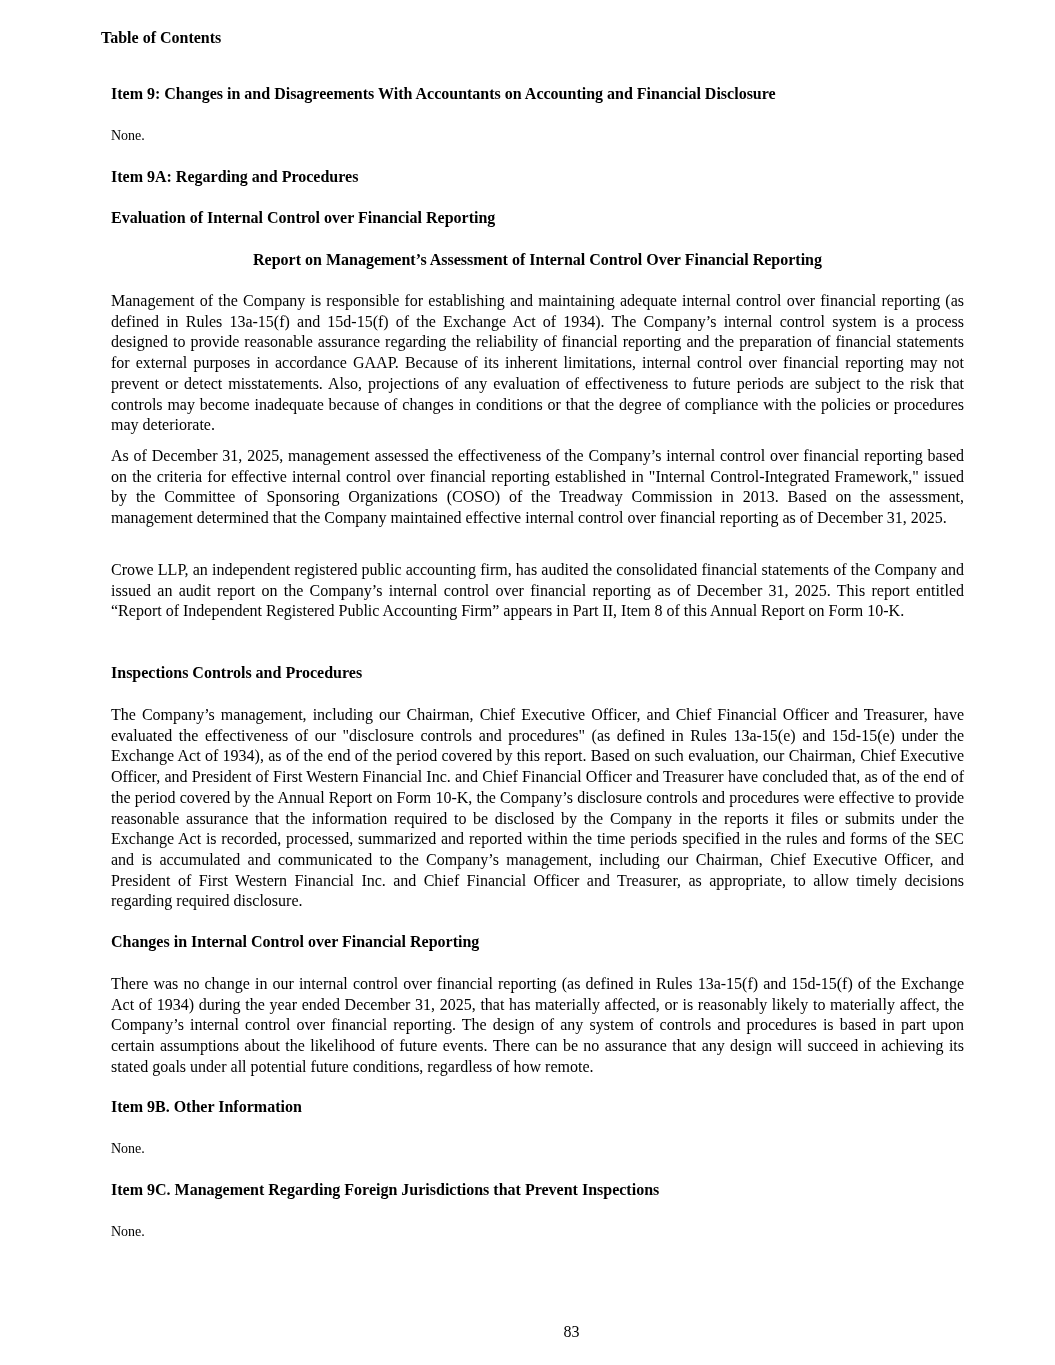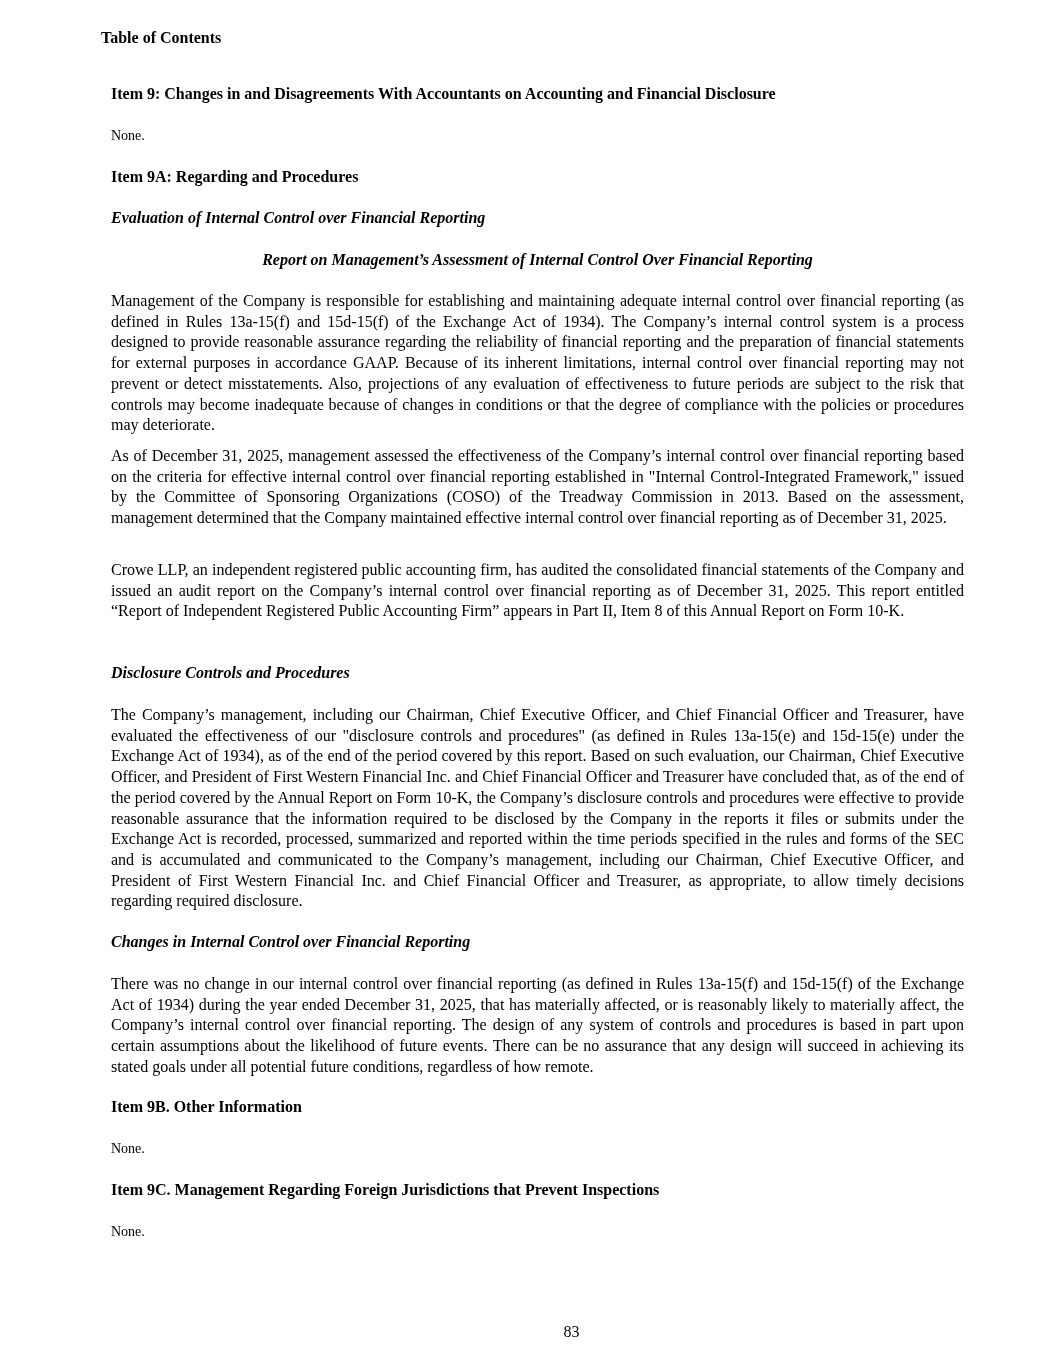--- a/index.html
+++ b/index.html
@@ -38,21 +38,20 @@
       width: 853px;
       margin: 10px;
     }
     .h-bold {
       font-weight: bold;
       font-size: 16px;
       line-height: 20px;
     }
     .h-bi {
       font-weight: bold;
-      font-style: italic;
       font-size: 16px;
       line-height: 20px;
     }
     .plain {
       font-size: 14px;
       line-height: 20px;
     }
     .para {
       font-size: 16px;
       line-height: 20.7px;
@@ -81,21 +80,21 @@
   <div class="block plain" style="top:116px;">None.</div>
 
   <div class="block h-bold" style="top:157px;">Item 9A: Regarding and Procedures</div>
   <div class="block h-bi" style="top:198px;">Evaluation of Internal Control over Financial Reporting</div>
   <div class="block h-bi" style="top:240px;text-align:center;">Report on Management’s Assessment of Internal Control Over Financial Reporting</div>
 
   <p class="block para" style="top:281px;">Management of the Company is responsible for establishing and maintaining adequate internal control over financial reporting (as defined in Rules 13a-15(f) and 15d-15(f) of the Exchange Act of 1934). The Company’s internal control system is a process designed to provide reasonable assurance regarding the reliability of financial reporting and the preparation of financial statements for external purposes in accordance GAAP. Because of its inherent limitations, internal control over financial reporting may not prevent or detect misstatements. Also, projections of any evaluation of effectiveness to future periods are subject to the risk that controls may become inadequate because of changes in conditions or that the degree of compliance with the policies or procedures may deteriorate.</p>
   <p class="block para" style="top:436px;">As of December 31, 2025, management assessed the effectiveness of the Company’s internal control over financial reporting based on the criteria for effective internal control over financial reporting established in "Internal Control-Integrated Framework," issued by the Committee of Sponsoring Organizations (COSO) of the Treadway Commission in 2013. Based on the assessment, management determined that the Company maintained effective internal control over financial reporting as of December 31, 2025.</p>
   <p class="block para" style="top:550px;">Crowe LLP, an independent registered public accounting firm, has audited the consolidated financial statements of the Company and issued an audit report on the Company’s internal control over financial reporting as of December 31, 2025. This report entitled “Report of Independent Registered Public Accounting Firm” appears in Part II, Item 8 of this Annual Report on Form 10-K.</p>
 
-  <div class="block h-bi" style="top:653px;">Disclosure Controls and Procedures</div>
+  <div class="block h-bi" style="top:653px;">Inspections Controls and Procedures</div>
   <p class="block para" style="top:695px;">The Company’s management, including our Chairman, Chief Executive Officer, and Chief Financial Officer and Treasurer, have evaluated the effectiveness of our "disclosure controls and procedures" (as defined in Rules 13a-15(e) and 15d-15(e) under the Exchange Act of 1934), as of the end of the period covered by this report. Based on such evaluation, our Chairman, Chief Executive Officer, and President of First Western Financial Inc. and Chief Financial Officer and Treasurer have concluded that, as of the end of the period covered by the Annual Report on Form 10-K, the Company’s disclosure controls and procedures were effective to provide reasonable assurance that the information required to be disclosed by the Company in the reports it files or submits under the Exchange Act is recorded, processed, summarized and reported within the time periods specified in the rules and forms of the SEC and is accumulated and communicated to the Company’s management, including our Chairman, Chief Executive Officer, and President of First Western Financial Inc. and Chief Financial Officer and Treasurer, as appropriate, to allow timely decisions regarding required disclosure.</p>
 
   <div class="block h-bi" style="top:922px;">Changes in Internal Control over Financial Reporting</div>
   <p class="block para" style="top:964px;">There was no change in our internal control over financial reporting (as defined in Rules 13a-15(f) and 15d-15(f) of the Exchange Act of 1934) during the year ended December 31, 2025, that has materially affected, or is reasonably likely to materially affect, the Company’s internal control over financial reporting. The design of any system of controls and procedures is based in part upon certain assumptions about the likelihood of future events. There can be no assurance that any design will succeed in achieving its stated goals under all potential future conditions, regardless of how remote.</p>
 
   <div class="block h-bold" style="top:1087px;">Item 9B. Other Information</div>
   <div class="block plain" style="top:1129px;">None.</div>
 
   <div class="block h-bold" style="top:1170px;">Item 9C. Management Regarding Foreign Jurisdictions that Prevent Inspections</div>
   <div class="block plain" style="top:1212px;">None.</div>

